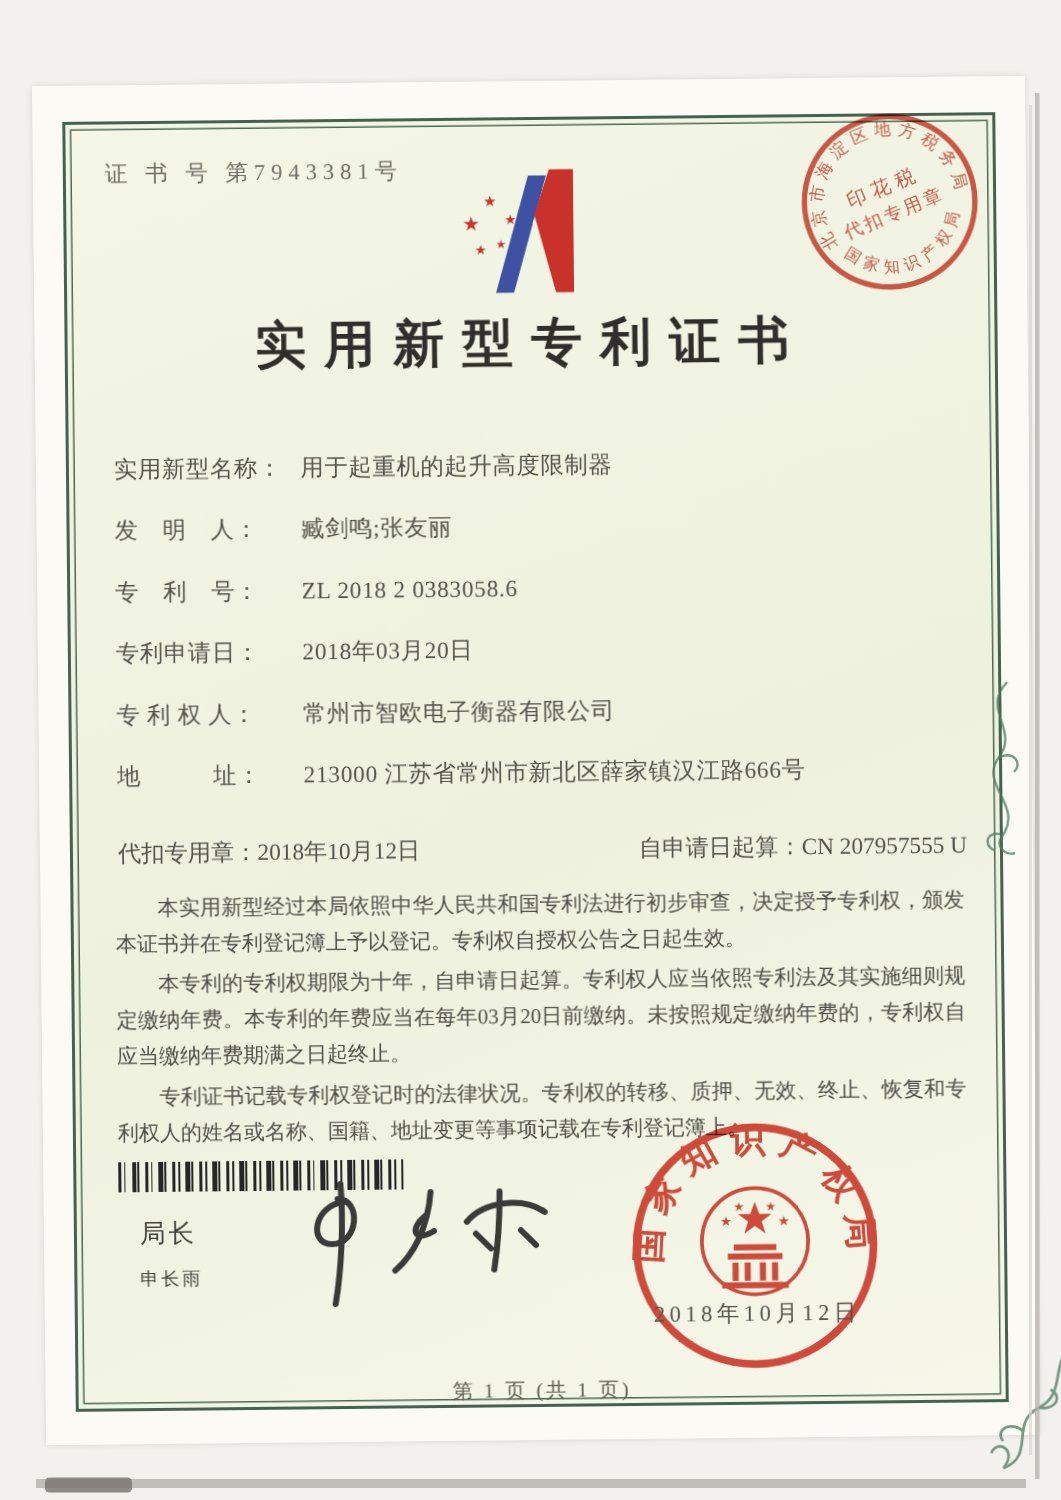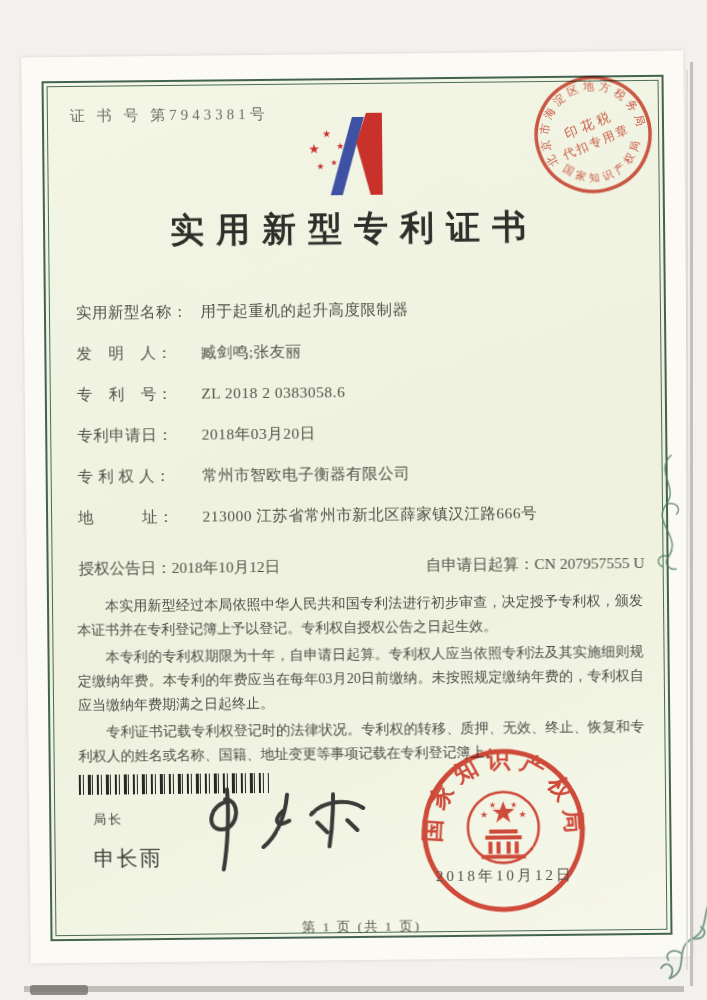--- a/index.html
+++ b/index.html
@@ -48,22 +48,22 @@
   }
   .paragraphs p{margin:0 0 3px 0;text-indent:2em;}
   .barcode{
     position:absolute;left:28px;top:692px;width:190px;height:20px;
     background:repeating-linear-gradient(90deg,
       #262626 0 2px,transparent 2px 4px,
       #262626 4px 5px,transparent 5px 9px,
       #262626 9px 12px,transparent 12px 13px,
       #262626 13px 14px,transparent 14px 18px);
   }
-  .signer-title{position:absolute;left:42px;top:728px;font-size:13px;color:#403f3a;letter-spacing:2px;}
-  .signer-name{position:absolute;left:42px;top:762px;font-size:21px;color:#403f3a;letter-spacing:2px;}
+  .signer-title{position:absolute;left:42px;top:728px;font-size:17px;color:#403f3a;letter-spacing:2px;}
+  .signer-name{position:absolute;left:42px;top:762px;font-size:12px;color:#403f3a;letter-spacing:2px;}
   .signature{position:absolute;left:140px;top:704px;width:200px;height:90px;}
   .seal{position:absolute;left:366px;top:666px;width:172px;height:172px;opacity:.9;mix-blend-mode:multiply;}
   .seal-date{
     position:absolute;left:384px;top:788px;font-size:15px;letter-spacing:3px;color:#53514b;
   }
   .footer{
     position:absolute;left:0;top:838px;width:100%;text-align:center;
     font-size:13.5px;color:#5b584f;letter-spacing:2px;
   }
   .flourish{position:absolute;pointer-events:none;}
@@ -132,21 +132,21 @@
         <span class="field-value">常州市智欧电子衡器有限公司</span>
       </div>
       <div class="field-row">
         <span class="field-label">地　　　址：</span>
         <span class="field-value">213000 江苏省常州市新北区薛家镇汉江路666号</span>
       </div>
     </div>
 
     <div class="grant-row">
       <span>
-        <span>授权公告日：</span><span>2018年10月12日</span>
+        <span>代扣专用章：</span><span>2018年10月12日</span>
       </span>
       <span>
         <span>自申请日起算：</span><span>CN 207957555 U</span>
       </span>
     </div>
 
     <div class="paragraphs">
       <p>本实用新型经过本局依照中华人民共和国专利法进行初步审查，决定授予专利权，颁发本证书并在专利登记簿上予以登记。专利权自授权公告之日起生效。</p>
       <p>本专利的专利权期限为十年，自申请日起算。专利权人应当依照专利法及其实施细则规定缴纳年费。本专利的年费应当在每年03月20日前缴纳。未按照规定缴纳年费的，专利权自应当缴纳年费期满之日起终止。</p>
       <p>专利证书记载专利权登记时的法律状况。专利权的转移、质押、无效、终止、恢复和专利权人的姓名或名称、国籍、地址变更等事项记载在专利登记簿上。</p>

